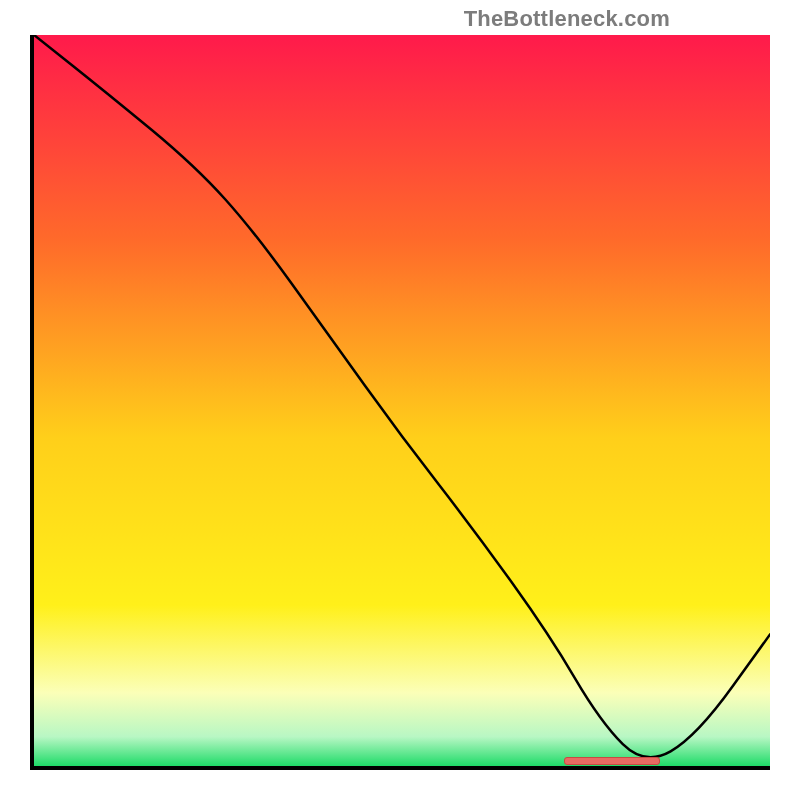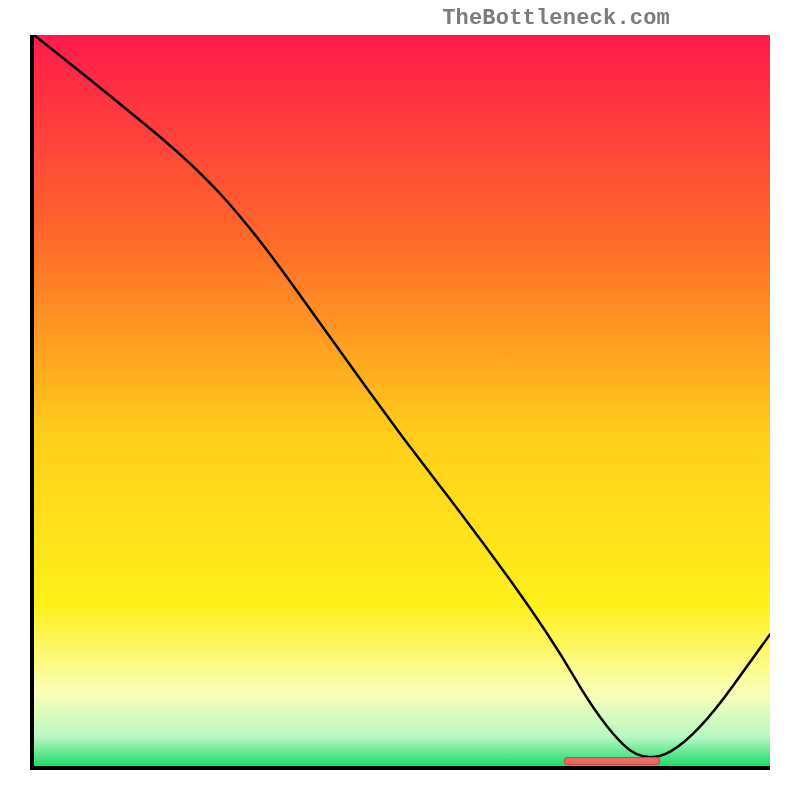--- a/index.html
+++ b/index.html
@@ -8,21 +8,20 @@
     width: 800px;
     height: 800px;
     background: #ffffff;
     font-family: Arial, Helvetica, sans-serif;
     overflow: hidden;
   }
   .stage {
     position: relative;
     width: 684px;
     height: 800px;
-    font-family: Liberation Mono, monospace;
   }
   .watermark {
     position: absolute;
     top: 6px;
     right: 14px;
     font-size: 22px;
     font-weight: 600;
     color: #7c7c7c;
     letter-spacing: 0.2px;
     user-select: none;

